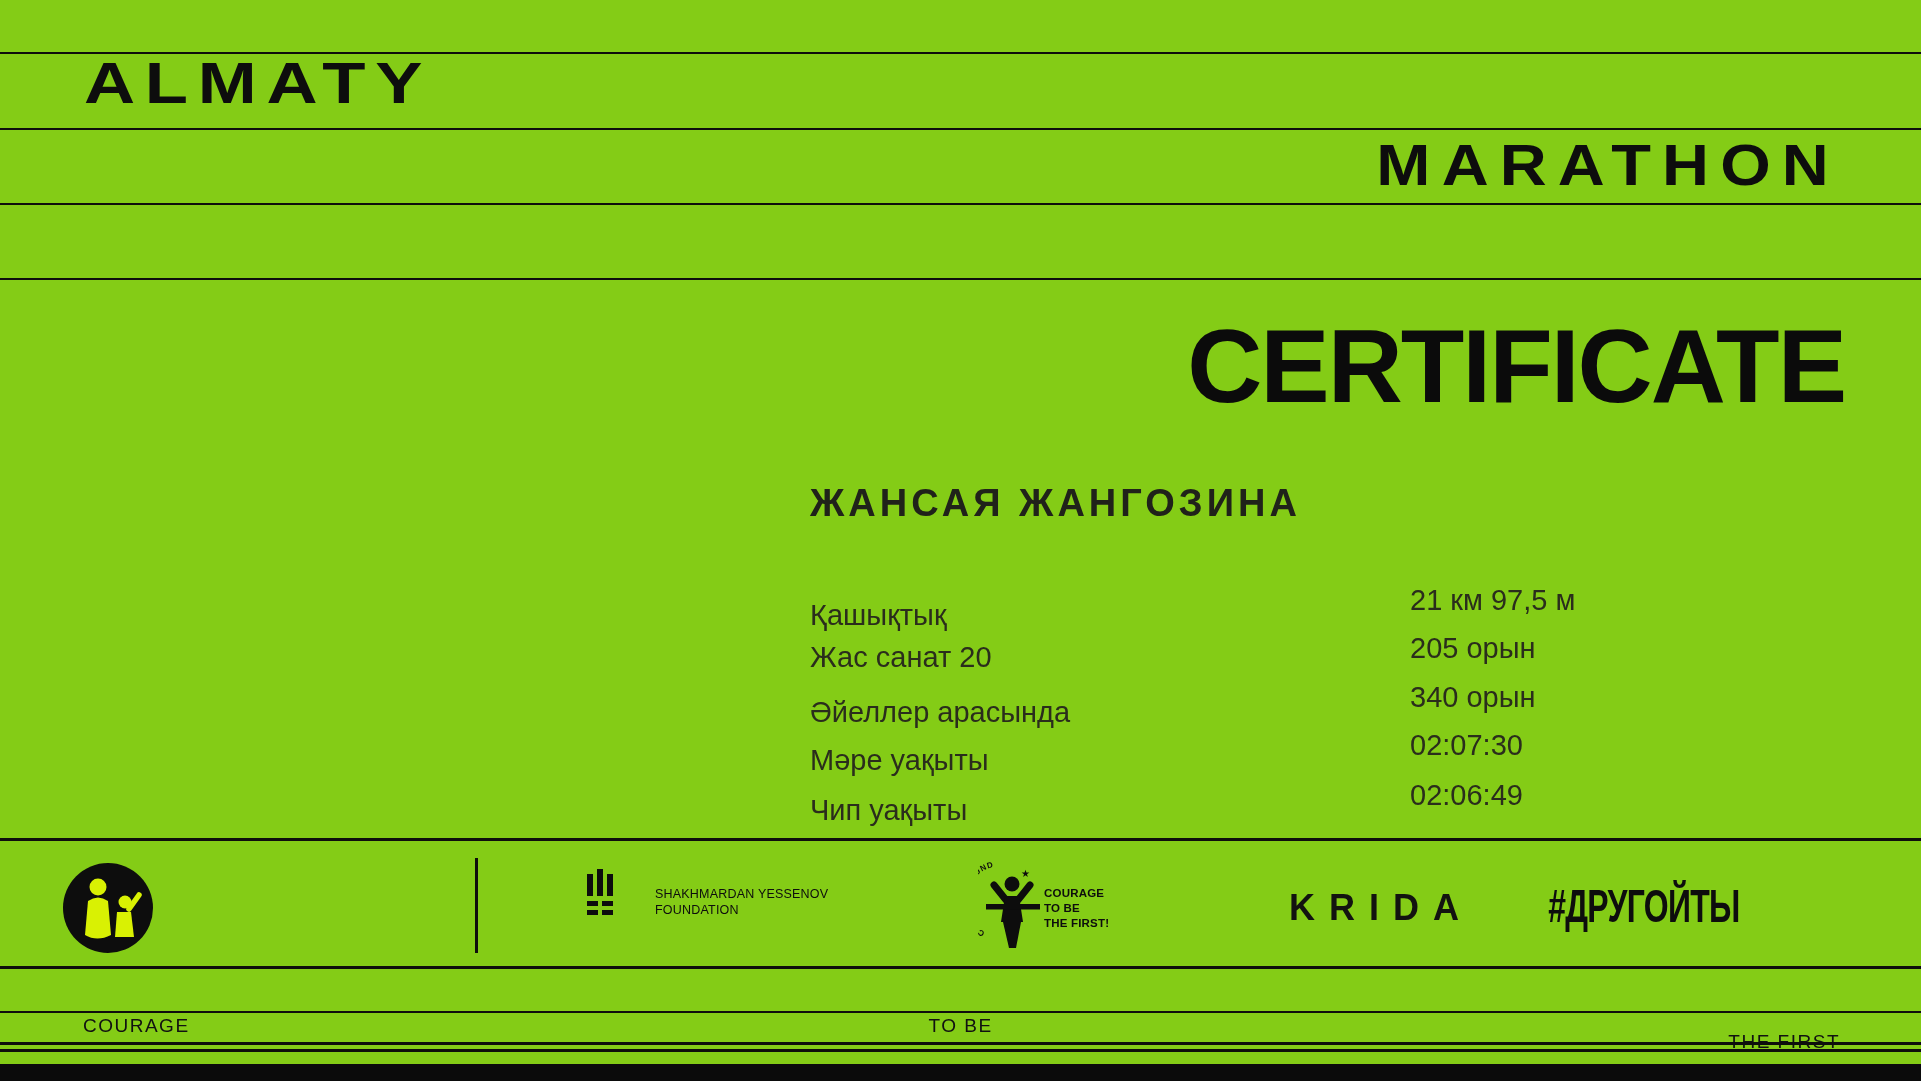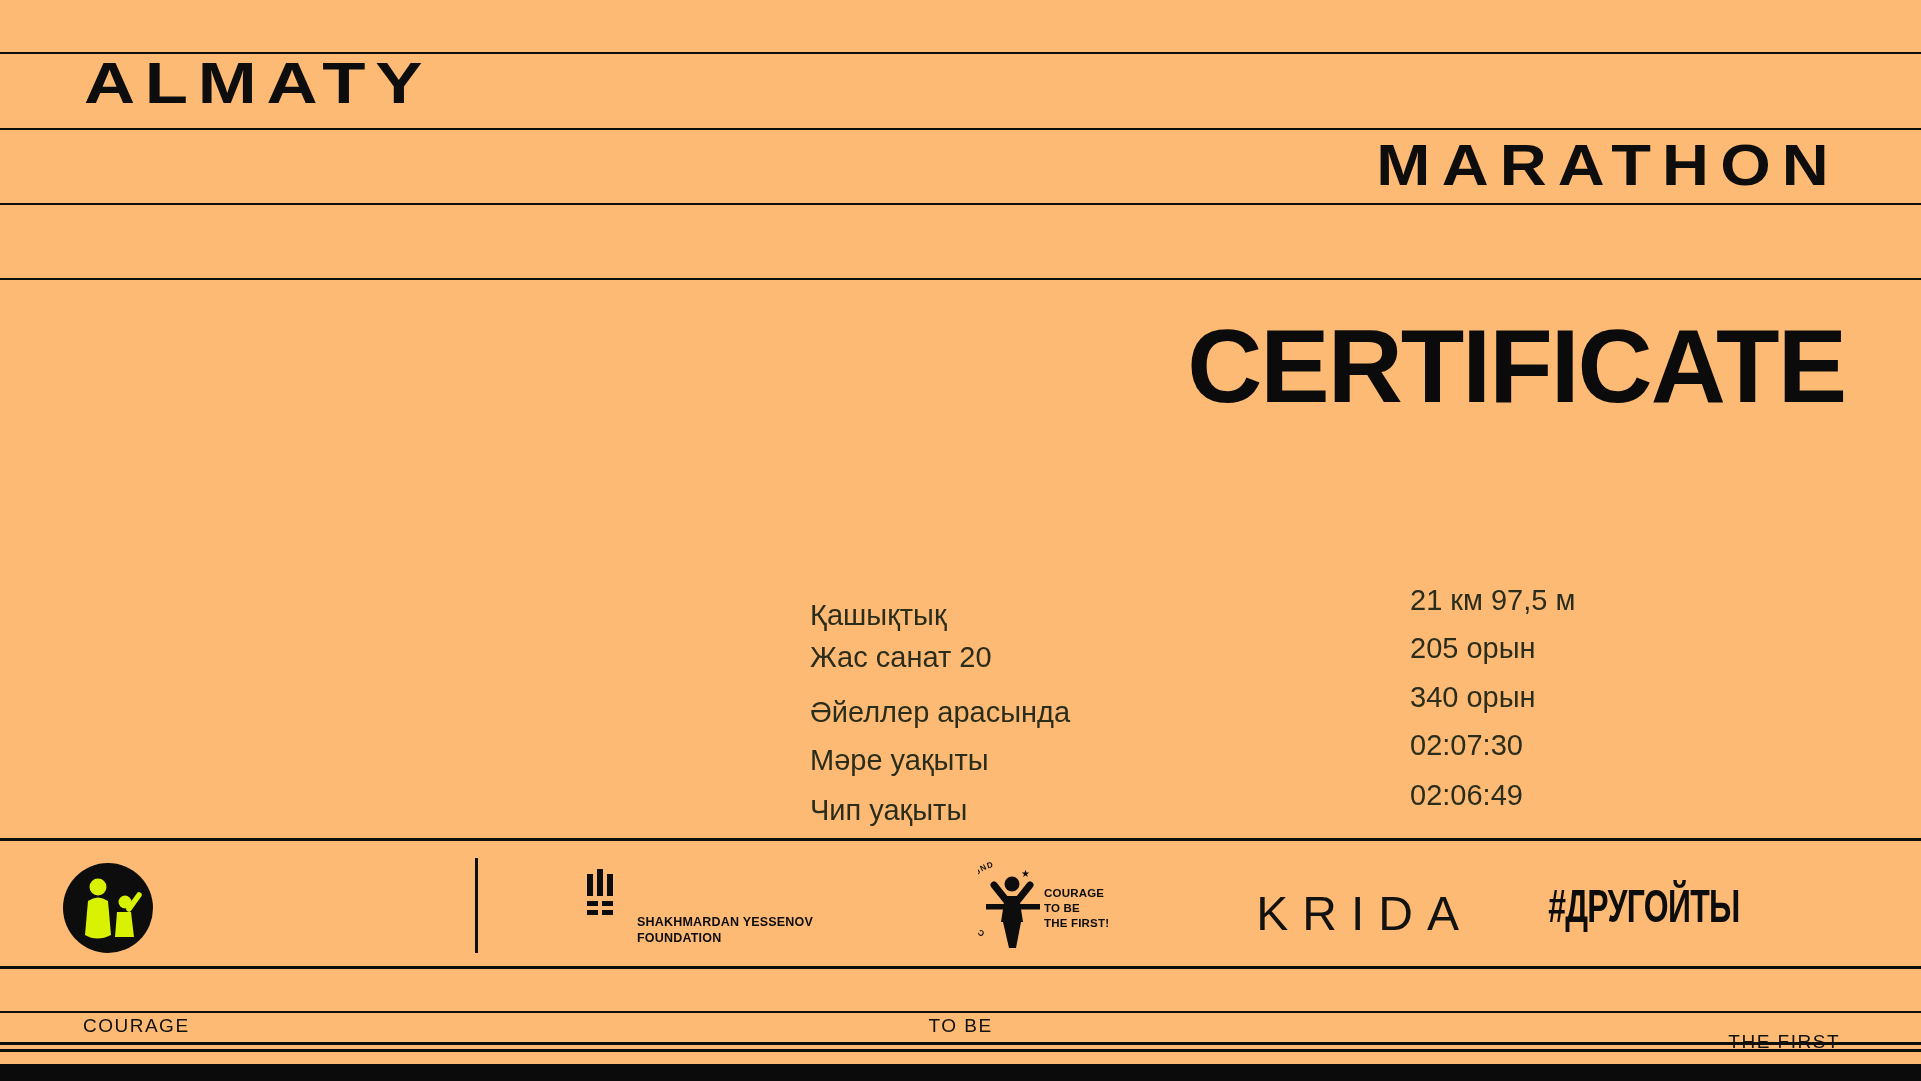--- a/index.html
+++ b/index.html
@@ -1,18 +1,18 @@
 <!DOCTYPE html>
 <html><head>
 <meta charset="utf-8">
 <style>
   html,body{margin:0;padding:0;background:#9aa800;}
   .stage{
     position:relative;width:1921px;height:1081px;overflow:hidden;
-    background:#fdba74;
+    background:#84cc16;
     font-family:"Liberation Sans",sans-serif;
     color:#0d0d0d;
   }
   .hline{position:absolute;left:0;width:100%;background:#0e0e0c;}
   .h2{height:2px}.h3{height:3px}
   .city{
     position:absolute;left:84px;top:54px;
     font-size:58px;font-weight:bold;letter-spacing:8px;line-height:1;
     transform:scaleX(1.22);transform-origin:left center;white-space:nowrap;
   }
@@ -41,30 +41,30 @@
   .rrow{position:absolute;left:0;width:100%;line-height:1.15;}
   .rlab{position:absolute;left:0;white-space:nowrap;margin-top:15px;}
   .rval{position:absolute;left:600px;white-space:nowrap;}
   
   .kaspi-text{
     position:absolute;left:172px;top:874px;
     font-size:58px;font-weight:bold;letter-spacing:-1px;line-height:1;white-space:nowrap;
   }
   .vdivider{position:absolute;left:475px;top:858px;width:3px;height:95px;background:#0e0e0c;}
   .yessenov-text{
-    position:absolute;left:637px;top:886px;
-    font-size:12.5px;font-weight:bold;line-height:16px;letter-spacing:0.2px;white-space:nowrap;margin-top:28px;
+    position:absolute;left:655px;top:886px;
+    font-size:12.5px;font-weight:normal;line-height:16px;letter-spacing:0.2px;white-space:nowrap;
   }
   .cf-lines{
     position:absolute;left:1044px;top:886px;
     font-size:11.5px;font-weight:bold;line-height:15px;letter-spacing:0.2px;white-space:nowrap;
   }
   .krida{
     position:absolute;right:448px;top:890px;
-    font-size:48px;font-weight:normal;letter-spacing:14px;line-height:1;white-space:nowrap;
+    font-size:36px;font-weight:bold;letter-spacing:14px;line-height:1;white-space:nowrap;
     color:#121310;
   }
   .hashtag{
     position:absolute;right:181px;top:882px;
     font-size:47px;font-weight:bold;letter-spacing:-1px;line-height:1;white-space:nowrap;
     transform:scaleX(.68);transform-origin:right center;
   }
   .slogan{
     position:absolute;top:1016px;
     font-size:19px;letter-spacing:1.5px;line-height:1;white-space:nowrap;color:#111;
@@ -82,20 +82,21 @@
 
   <div class="hline h2" style="top:52px"></div>
   <div class="hline h2" style="top:128px"></div>
   <div class="hline h2" style="top:203px"></div>
   <div class="hline h2" style="top:278px"></div>
 
   <div class="city">ALMATY</div>
   <div class="event">MARATHON</div>
 
   <div class="cert-title">CERTIFICATE</div>
+  <div class="athlete">ЖАНСАЯ ЖАНГОЗИНА</div>
 
   <div class="results">
     <div class="rrow" style="top:0">
       <span class="rlab">Қашықтық</span>
       <span class="rval">21 км 97,5 м</span>
     </div>
     <div class="rrow" style="top:42px">
       <span class="rlab">Жас санат 20</span>
       <span class="rval" style="top:6px">205 орын</span>
     </div>

